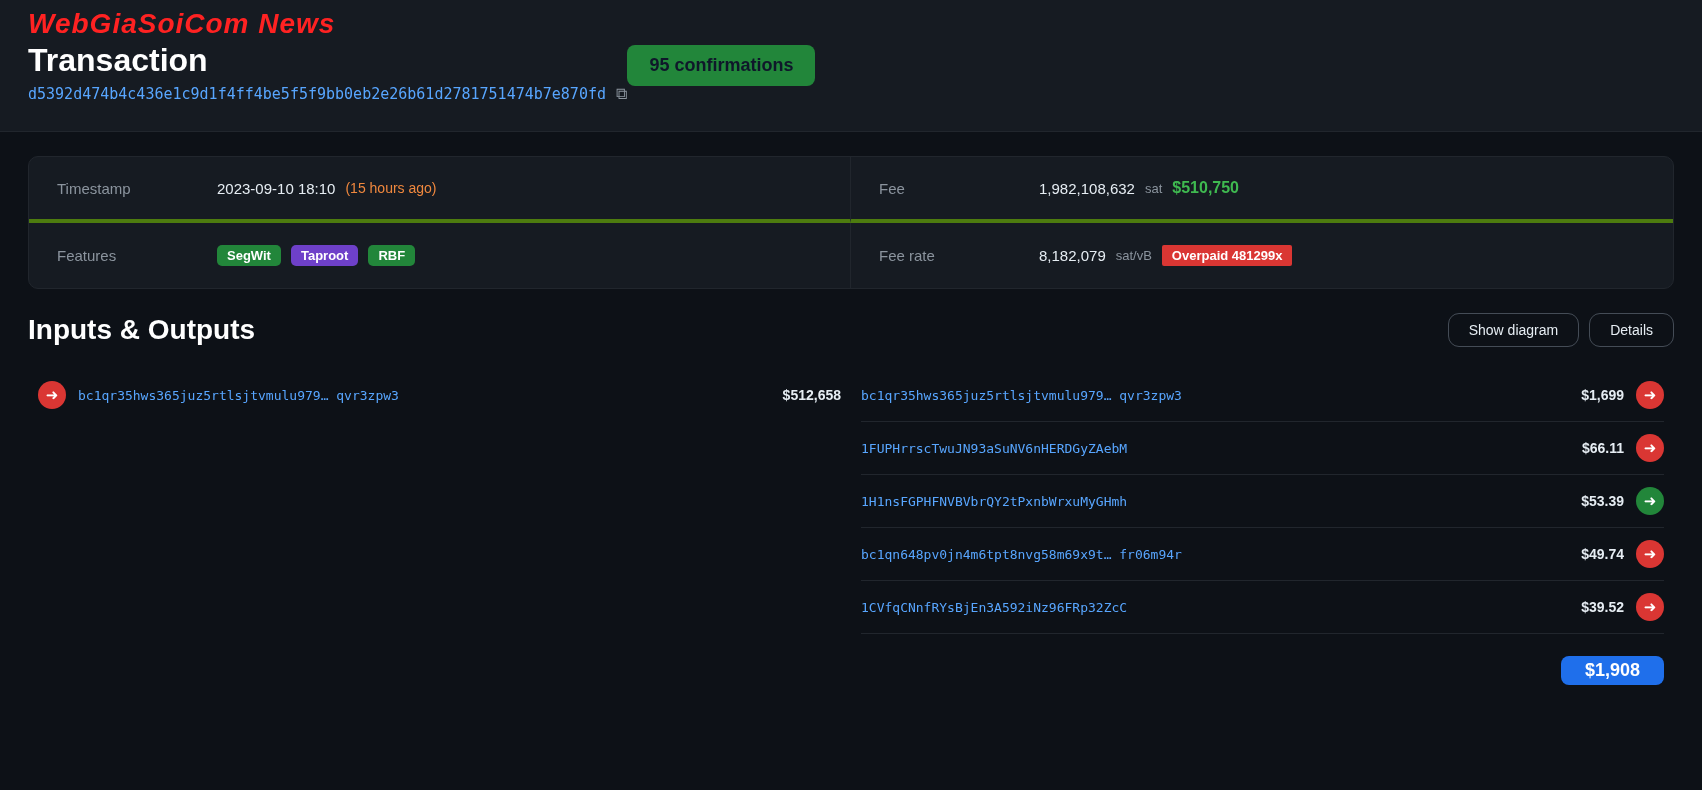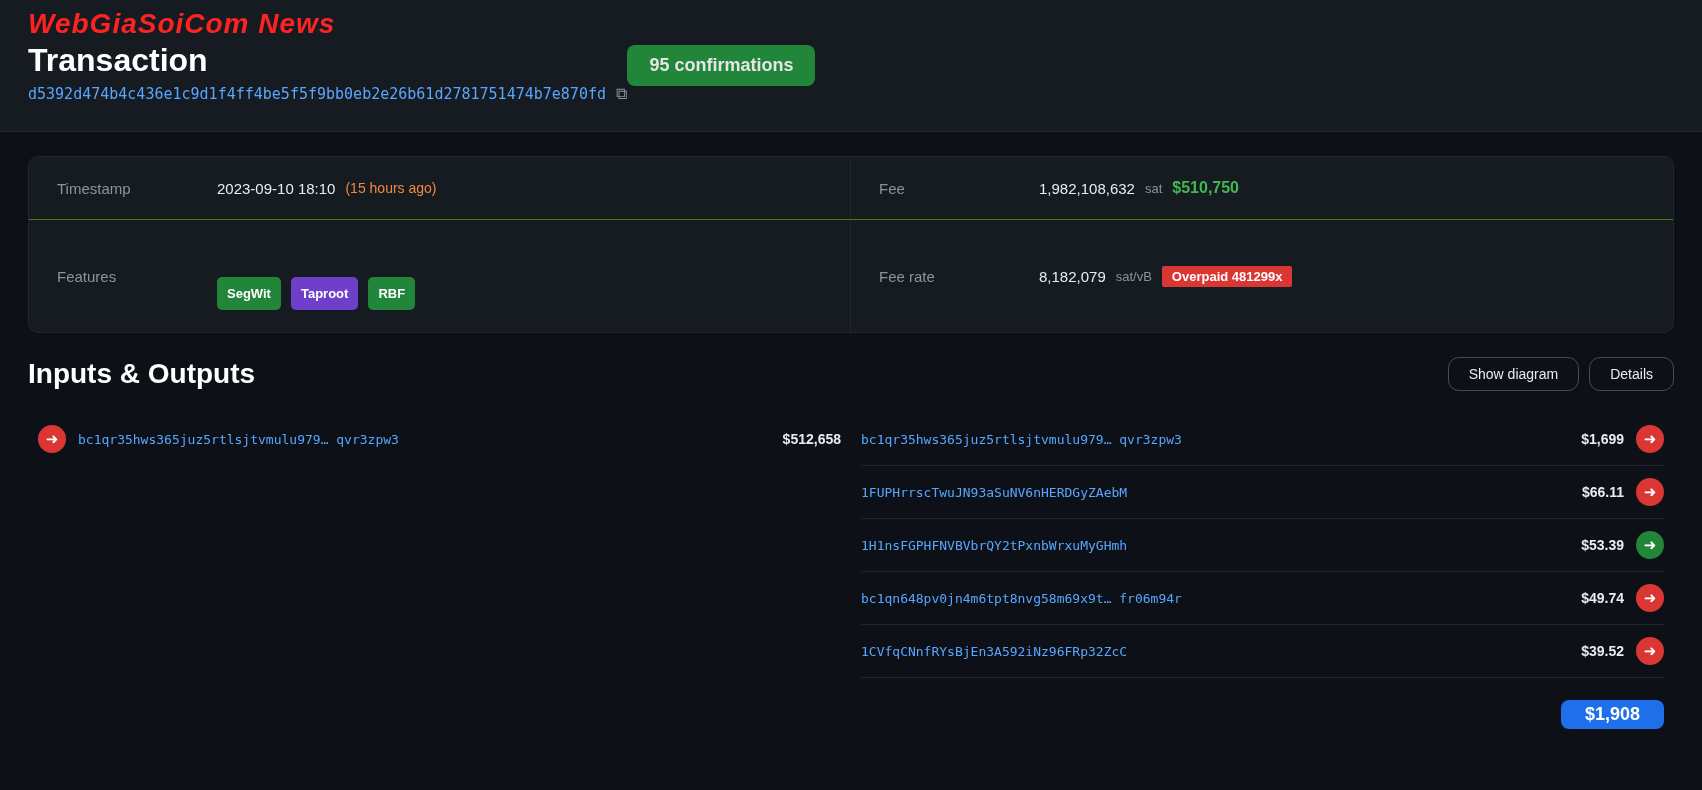--- a/index.html
+++ b/index.html
@@ -57,21 +57,21 @@
       font-family: monospace;
       word-break: break-all;
     }
     .copy-icon {
       color: #8b949e;
       cursor: pointer;
       font-size: 16px;
     }
     .confirmations-badge {
       background: #22863a;
-      color: #e5e5e5;
+      color: #0f172a;
       font-size: 18px;
       font-weight: 700;
       padding: 10px 22px;
       border-radius: 8px;
       white-space: nowrap;
     }
 
     
     .info-card {
       margin: 24px 28px;
@@ -79,21 +79,21 @@
       border: 1px solid #21262d;
       border-radius: 10px;
       padding: 0;
       display: grid;
       grid-template-columns: 1fr 1fr;
     }
     .info-row {
       display: flex;
       align-items: center;
       padding: 22px 28px;
-      border-bottom: 1px solid #4d7c0f;
+      border-bottom: 4px solid #4d7c0f;
       gap: 0;
     }
     .info-row:nth-child(odd) {
       border-right: 1px solid #21262d;
     }
     .info-row:nth-last-child(-n+2) {
       border-bottom: none;
     }
     .info-label {
       color: #8b949e;
@@ -117,26 +117,25 @@
       font-weight: 600;
       font-size: 16px;
       text-align: right;
     }
     .fee-sat {
       color: #8b949e;
       font-size: 13px;
     }
     .badge {
       display: inline-block;
-      padding: 9px 10px;
+      padding: 3px 10px;
       border-radius: 5px;
       font-size: 13px;
       font-weight: 700;
       color: #fff;
-      margin-top: 35px;
     }
     .badge-segwit { background: #22863a; }
     .badge-taproot { background: #6e40c9; }
     .badge-rbf { background: #22863a; }
     .badge-overpaid {
       background: #da3633;
       color: #fff;
       font-size: 13px;
       font-weight: 700;
       padding: 3px 10px;

